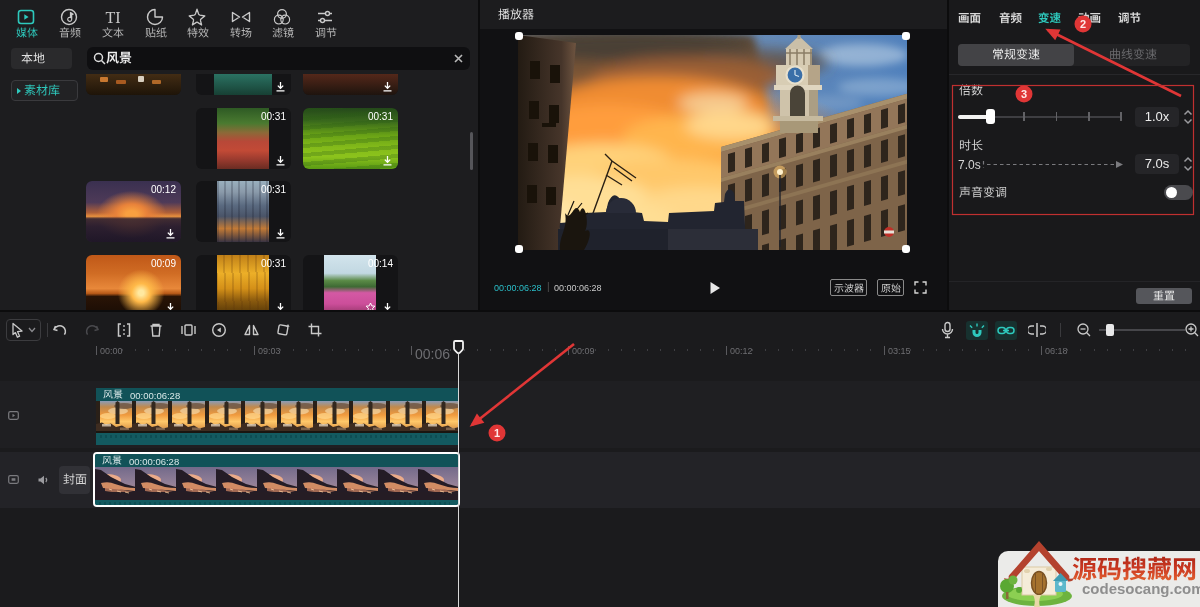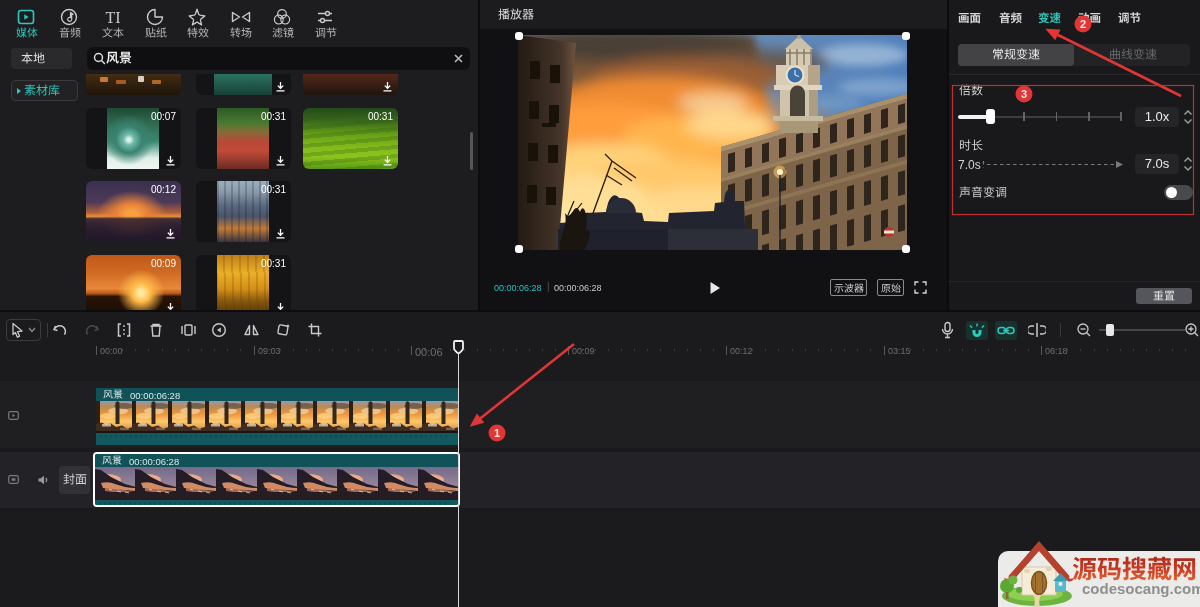--- a/index.html
+++ b/index.html
@@ -175,30 +175,20 @@
         </div>
         <div class="ab" style="left:223px;top:-40px;width:95px;height:61px;background:#141416;border-radius:6px;overflow:hidden">
           <div class="ab" style="left:0;top:0;width:95px;height:61px;background:linear-gradient(180deg,#30201a 40%,#55281a 65%,#1e140e)"></div>
           <div class="ab" style="right:5px;bottom:3px">
             <svg width="11" height="11" viewBox="0 0 11 11">
               <path d="M5.5 1 v6 M2.8 4.6 L5.5 7.3 L8.2 4.6" stroke="#fff" stroke-width="1.3" fill="none"></path>
               <path d="M1.5 9.8 h8" stroke="#fff" stroke-width="1.3"></path>
             </svg>
           </div>
         </div>
-        <div class="ab" style="left:6px;top:34px;width:95px;height:61px;background:#141416;border-radius:6px;overflow:hidden">
-          <div class="ab" style="left:21px;top:0;width:52px;height:61px;background:radial-gradient(circle at 42% 52%, #ddeee8 4%, #6fbcac 12%, #3a8270 30%, transparent 58%), linear-gradient(180deg,#1e4a34 0%,#2e6a50 25%,#3a8a72 55%,#e0efe9 82%,#eef6f2)"></div>
-          <div class="ab" style="right:5px;top:3px;font-size:10px;color:#fff">00:07</div>
-          <div class="ab" style="right:5px;bottom:3px">
-            <svg width="11" height="11" viewBox="0 0 11 11">
-              <path d="M5.5 1 v6 M2.8 4.6 L5.5 7.3 L8.2 4.6" stroke="#fff" stroke-width="1.3" fill="none"></path>
-              <path d="M1.5 9.8 h8" stroke="#fff" stroke-width="1.3"></path>
-            </svg>
-          </div>
-        </div>
         <div class="ab" style="left:116px;top:34px;width:95px;height:61px;background:#141416;border-radius:6px;overflow:hidden">
           <div class="ab" style="left:21px;top:0;width:52px;height:61px;background:linear-gradient(180deg,#2e5a24 0%,#4a7a30 25%,#8a6a38 40%,#b84838 55%,#c24a36 70%,#983a2e 85%,#6a2c22)"></div>
           <div class="ab" style="right:5px;top:3px;font-size:10px;color:#fff">00:31</div>
           <div class="ab" style="right:5px;bottom:3px">
             <svg width="11" height="11" viewBox="0 0 11 11">
               <path d="M5.5 1 v6 M2.8 4.6 L5.5 7.3 L8.2 4.6" stroke="#fff" stroke-width="1.3" fill="none"></path>
               <path d="M1.5 9.8 h8" stroke="#fff" stroke-width="1.3"></path>
             </svg>
           </div>
         </div>
@@ -238,20 +228,35 @@
           <div class="ab" style="right:5px;bottom:3px">
             <svg width="11" height="11" viewBox="0 0 11 11">
               <path d="M5.5 1 v6 M2.8 4.6 L5.5 7.3 L8.2 4.6" stroke="#fff" stroke-width="1.3" fill="none"></path>
               <path d="M1.5 9.8 h8" stroke="#fff" stroke-width="1.3"></path>
             </svg>
           </div>
         </div>
         <div class="ab" style="left:116px;top:181px;width:95px;height:61px;background:#141416;border-radius:6px;overflow:hidden">
           <div class="ab" style="left:21px;top:0;width:52px;height:61px;background:repeating-linear-gradient(88deg, rgba(90,50,10,0.2) 0 2px, rgba(0,0,0,0) 2px 8px), linear-gradient(180deg,#c08018 0%,#ecaf28 30%,#d49018 55%,#8a5a0e 75%,#4e3206)"></div>
           <div class="ab" style="right:5px;top:3px;font-size:10px;color:#fff">00:31</div>
+          <div class="ab" style="right:5px;bottom:3px">
+            <svg width="11" height="11" viewBox="0 0 11 11">
+              <path d="M5.5 1 v6 M2.8 4.6 L5.5 7.3 L8.2 4.6" stroke="#fff" stroke-width="1.3" fill="none"></path>
+              <path d="M1.5 9.8 h8" stroke="#fff" stroke-width="1.3"></path>
+            </svg>
+          </div>
+        </div>
+        <div class="ab" style="left:223px;top:181px;width:95px;height:61px;background:#141416;border-radius:6px;overflow:hidden">
+          <div class="ab" style="left:21px;top:0;width:52px;height:61px;background:linear-gradient(180deg,#d2e4ec 0%,#c2d8e2 30%,#5a8a46 42%,#3e6a34 52%,#d459a4 62%,#cc4e9a 80%,#8a3260)"></div>
+          <div class="ab" style="right:5px;top:3px;font-size:10px;color:#fff">00:14</div>
+          <div class="ab" style="right:22px;bottom:3px">
+            <svg width="11" height="11" viewBox="0 0 11 11">
+              <path d="M5.5 1 L6.8 3.9 L9.9 4.2 L7.6 6.3 L8.3 9.4 L5.5 7.8 L2.7 9.4 L3.4 6.3 L1.1 4.2 L4.2 3.9 Z" fill="none" stroke="#fff" stroke-width="1"></path>
+            </svg>
+          </div>
           <div class="ab" style="right:5px;bottom:3px">
             <svg width="11" height="11" viewBox="0 0 11 11">
               <path d="M5.5 1 v6 M2.8 4.6 L5.5 7.3 L8.2 4.6" stroke="#fff" stroke-width="1.3" fill="none"></path>
               <path d="M1.5 9.8 h8" stroke="#fff" stroke-width="1.3"></path>
             </svg>
           </div>
         </div>
       </div>
       <div class="ab" style="left:470px;top:132px;width:3px;height:38px;background:#56565a;border-radius:2px"></div>
     </div>
@@ -687,21 +692,21 @@
         <div class="ab" style="left:293px;top:4px;width:1px;height:2px;background:#3e3e42"></div>
         <div class="ab" style="left:306px;top:4px;width:1px;height:2px;background:#3e3e42"></div>
         <div class="ab" style="left:319px;top:4px;width:1px;height:2px;background:#3e3e42"></div>
         <div class="ab" style="left:332px;top:4px;width:1px;height:2px;background:#3e3e42"></div>
         <div class="ab" style="left:345px;top:4px;width:1px;height:2px;background:#3e3e42"></div>
         <div class="ab" style="left:358px;top:4px;width:1px;height:2px;background:#3e3e42"></div>
         <div class="ab" style="left:372px;top:4px;width:1px;height:2px;background:#3e3e42"></div>
         <div class="ab" style="left:385px;top:4px;width:1px;height:2px;background:#3e3e42"></div>
         <div class="ab" style="left:398px;top:4px;width:1px;height:2px;background:#3e3e42"></div>
         <div class="ab" style="left:411px;top:1px;width:1px;height:9px;background:#5a5a5e"></div>
-        <div class="ab" style="left:415px;top:1px;font-size:11px;color:#6e6e72">00:06</div>
+        <div class="ab" style="left:415px;top:1px;font-size:14px;color:#6e6e72">00:06</div>
         <div class="ab" style="left:424px;top:4px;width:1px;height:2px;background:#3e3e42"></div>
         <div class="ab" style="left:437px;top:4px;width:1px;height:2px;background:#3e3e42"></div>
         <div class="ab" style="left:450px;top:4px;width:1px;height:2px;background:#3e3e42"></div>
         <div class="ab" style="left:464px;top:4px;width:1px;height:2px;background:#3e3e42"></div>
         <div class="ab" style="left:477px;top:4px;width:1px;height:2px;background:#3e3e42"></div>
         <div class="ab" style="left:490px;top:4px;width:1px;height:2px;background:#3e3e42"></div>
         <div class="ab" style="left:503px;top:4px;width:1px;height:2px;background:#3e3e42"></div>
         <div class="ab" style="left:516px;top:4px;width:1px;height:2px;background:#3e3e42"></div>
         <div class="ab" style="left:529px;top:4px;width:1px;height:2px;background:#3e3e42"></div>
         <div class="ab" style="left:542px;top:4px;width:1px;height:2px;background:#3e3e42"></div>

